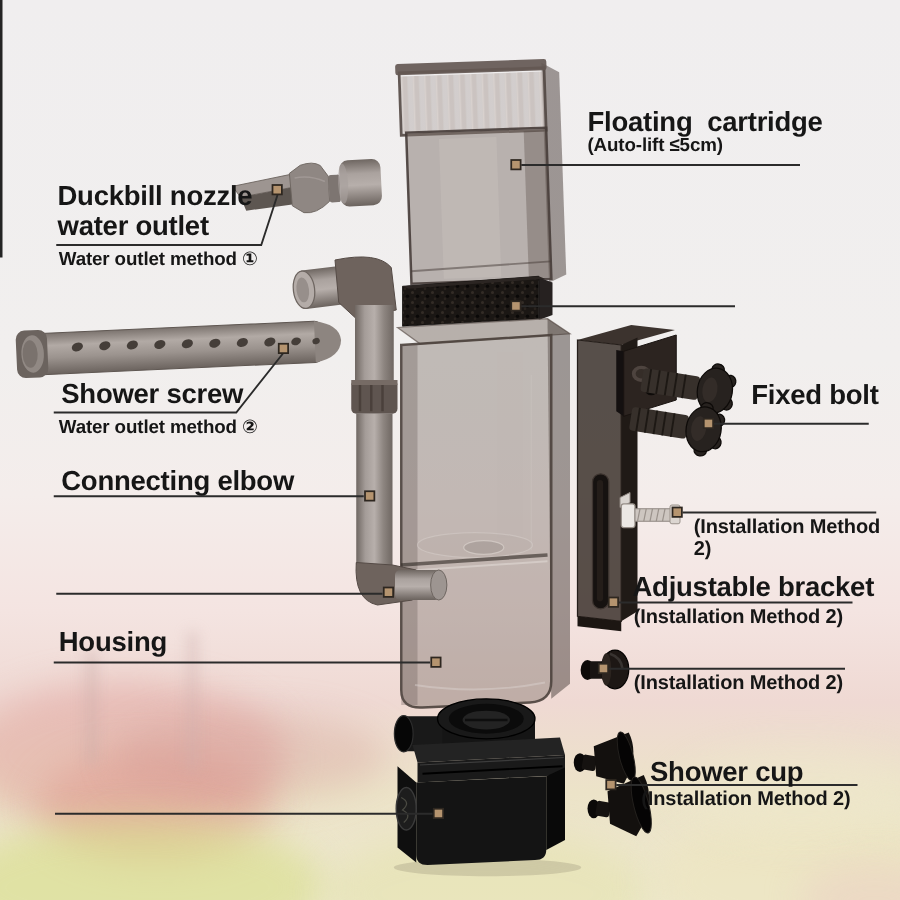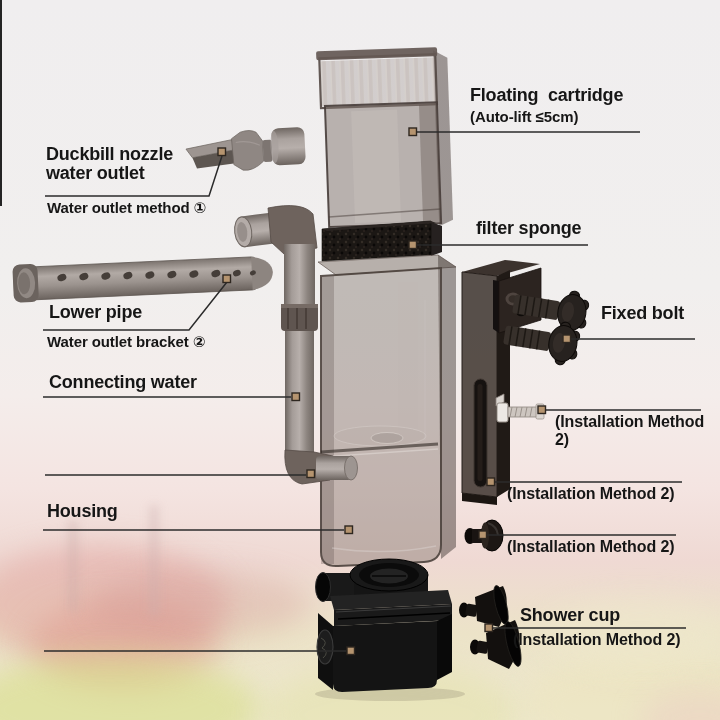--- a/index.html
+++ b/index.html
@@ -18,21 +18,21 @@
   .b5{left:260px;top:665px;width:260px;height:100px;background:rgba(228,226,168,.50);}
   .b6{left:520px;top:650px;width:260px;height:110px;background:rgba(236,229,190,.60);}
   .b7{left:540px;top:600px;width:200px;height:70px;background:rgba(240,233,205,.50);}
   .b8{left:640px;top:690px;width:120px;height:60px;background:rgba(235,205,196,.50);}
   .stem{position:absolute;filter:blur(5px);border-radius:4px;}
   .s1{left:68px;top:520px;width:10px;height:92px;background:rgba(200,170,168,.40);}
   .s2{left:150px;top:505px;width:8px;height:112px;background:rgba(205,175,172,.45);}
   .edge-strip{position:absolute;left:0;top:0;width:2px;height:206px;background:#242424;}
   svg.art,svg.lines{position:absolute;left:0;top:0;}
   .lbl{position:absolute;color:#161616;font-weight:700;white-space:pre-wrap;}
-  .t{font-size:18px;line-height:1.08;letter-spacing:-0.2px;}
+  .t{font-size:22px;line-height:1.08;letter-spacing:-0.2px;}
   .s{font-size:15px;line-height:1.1;letter-spacing:-0.1px;}
   .s2r{font-size:16px;line-height:1.1;letter-spacing:-0.1px;}
 </style>
 </head>
 <body>
 
 <div id="stage">
   <div class="bg"></div>
   <div class="blob b1"></div>
   <div class="blob b2"></div>
@@ -302,37 +302,37 @@
       <rect x="487" y="478" width="7.5" height="7.5"></rect>
       <rect x="479" y="531" width="7.5" height="7.5"></rect>
       <rect x="485" y="624" width="7.5" height="7.5"></rect>
     </g>
   </svg>
 
   <div class="lbl t" style="left:46px;top:145px">Duckbill nozzle
 water outlet</div>
   <div class="lbl s" style="left:47px;top:200px">Water outlet method ①</div>
 
-  <div class="lbl t" style="left:49px;top:303px">Lower pipe</div>
-  <div class="lbl s" style="left:47px;top:334px">Water outlet bracket ②</div>
-
-  <div class="lbl t" style="left:49px;top:373px">Connecting water</div>
+  <div class="lbl t" style="left:49px;top:303px">Shower screw</div>
+  <div class="lbl s" style="left:47px;top:334px">Water outlet method ②</div>
+
+  <div class="lbl t" style="left:49px;top:373px">Connecting elbow</div>
 
 
   <div class="lbl t" style="left:47px;top:502px">Housing</div>
 
 
   <div class="lbl t" style="left:470px;top:86px">Floating  cartridge</div>
   <div class="lbl s" style="left:470px;top:109px">(Auto-lift ≤5cm)</div>
 
-  <div class="lbl t" style="left:476px;top:219px">filter sponge</div>
 
   <div class="lbl t" style="left:601px;top:304px">Fixed bolt</div>
 
   <div class="lbl s2r" style="left:555px;top:413px">(Installation Method 2)</div>
 
+  <div class="lbl t" style="left:506px;top:458px">Adjustable bracket</div>
   <div class="lbl s2r" style="left:507px;top:485px">(Installation Method 2)</div>
 
   <div class="lbl s2r" style="left:507px;top:538px">(Installation Method 2)</div>
 
   <div class="lbl t" style="left:520px;top:606px">Shower cup</div>
   <div class="lbl s2r" style="left:513px;top:631px">(Installation Method 2)</div>
 </div>
 
 </body></html>

